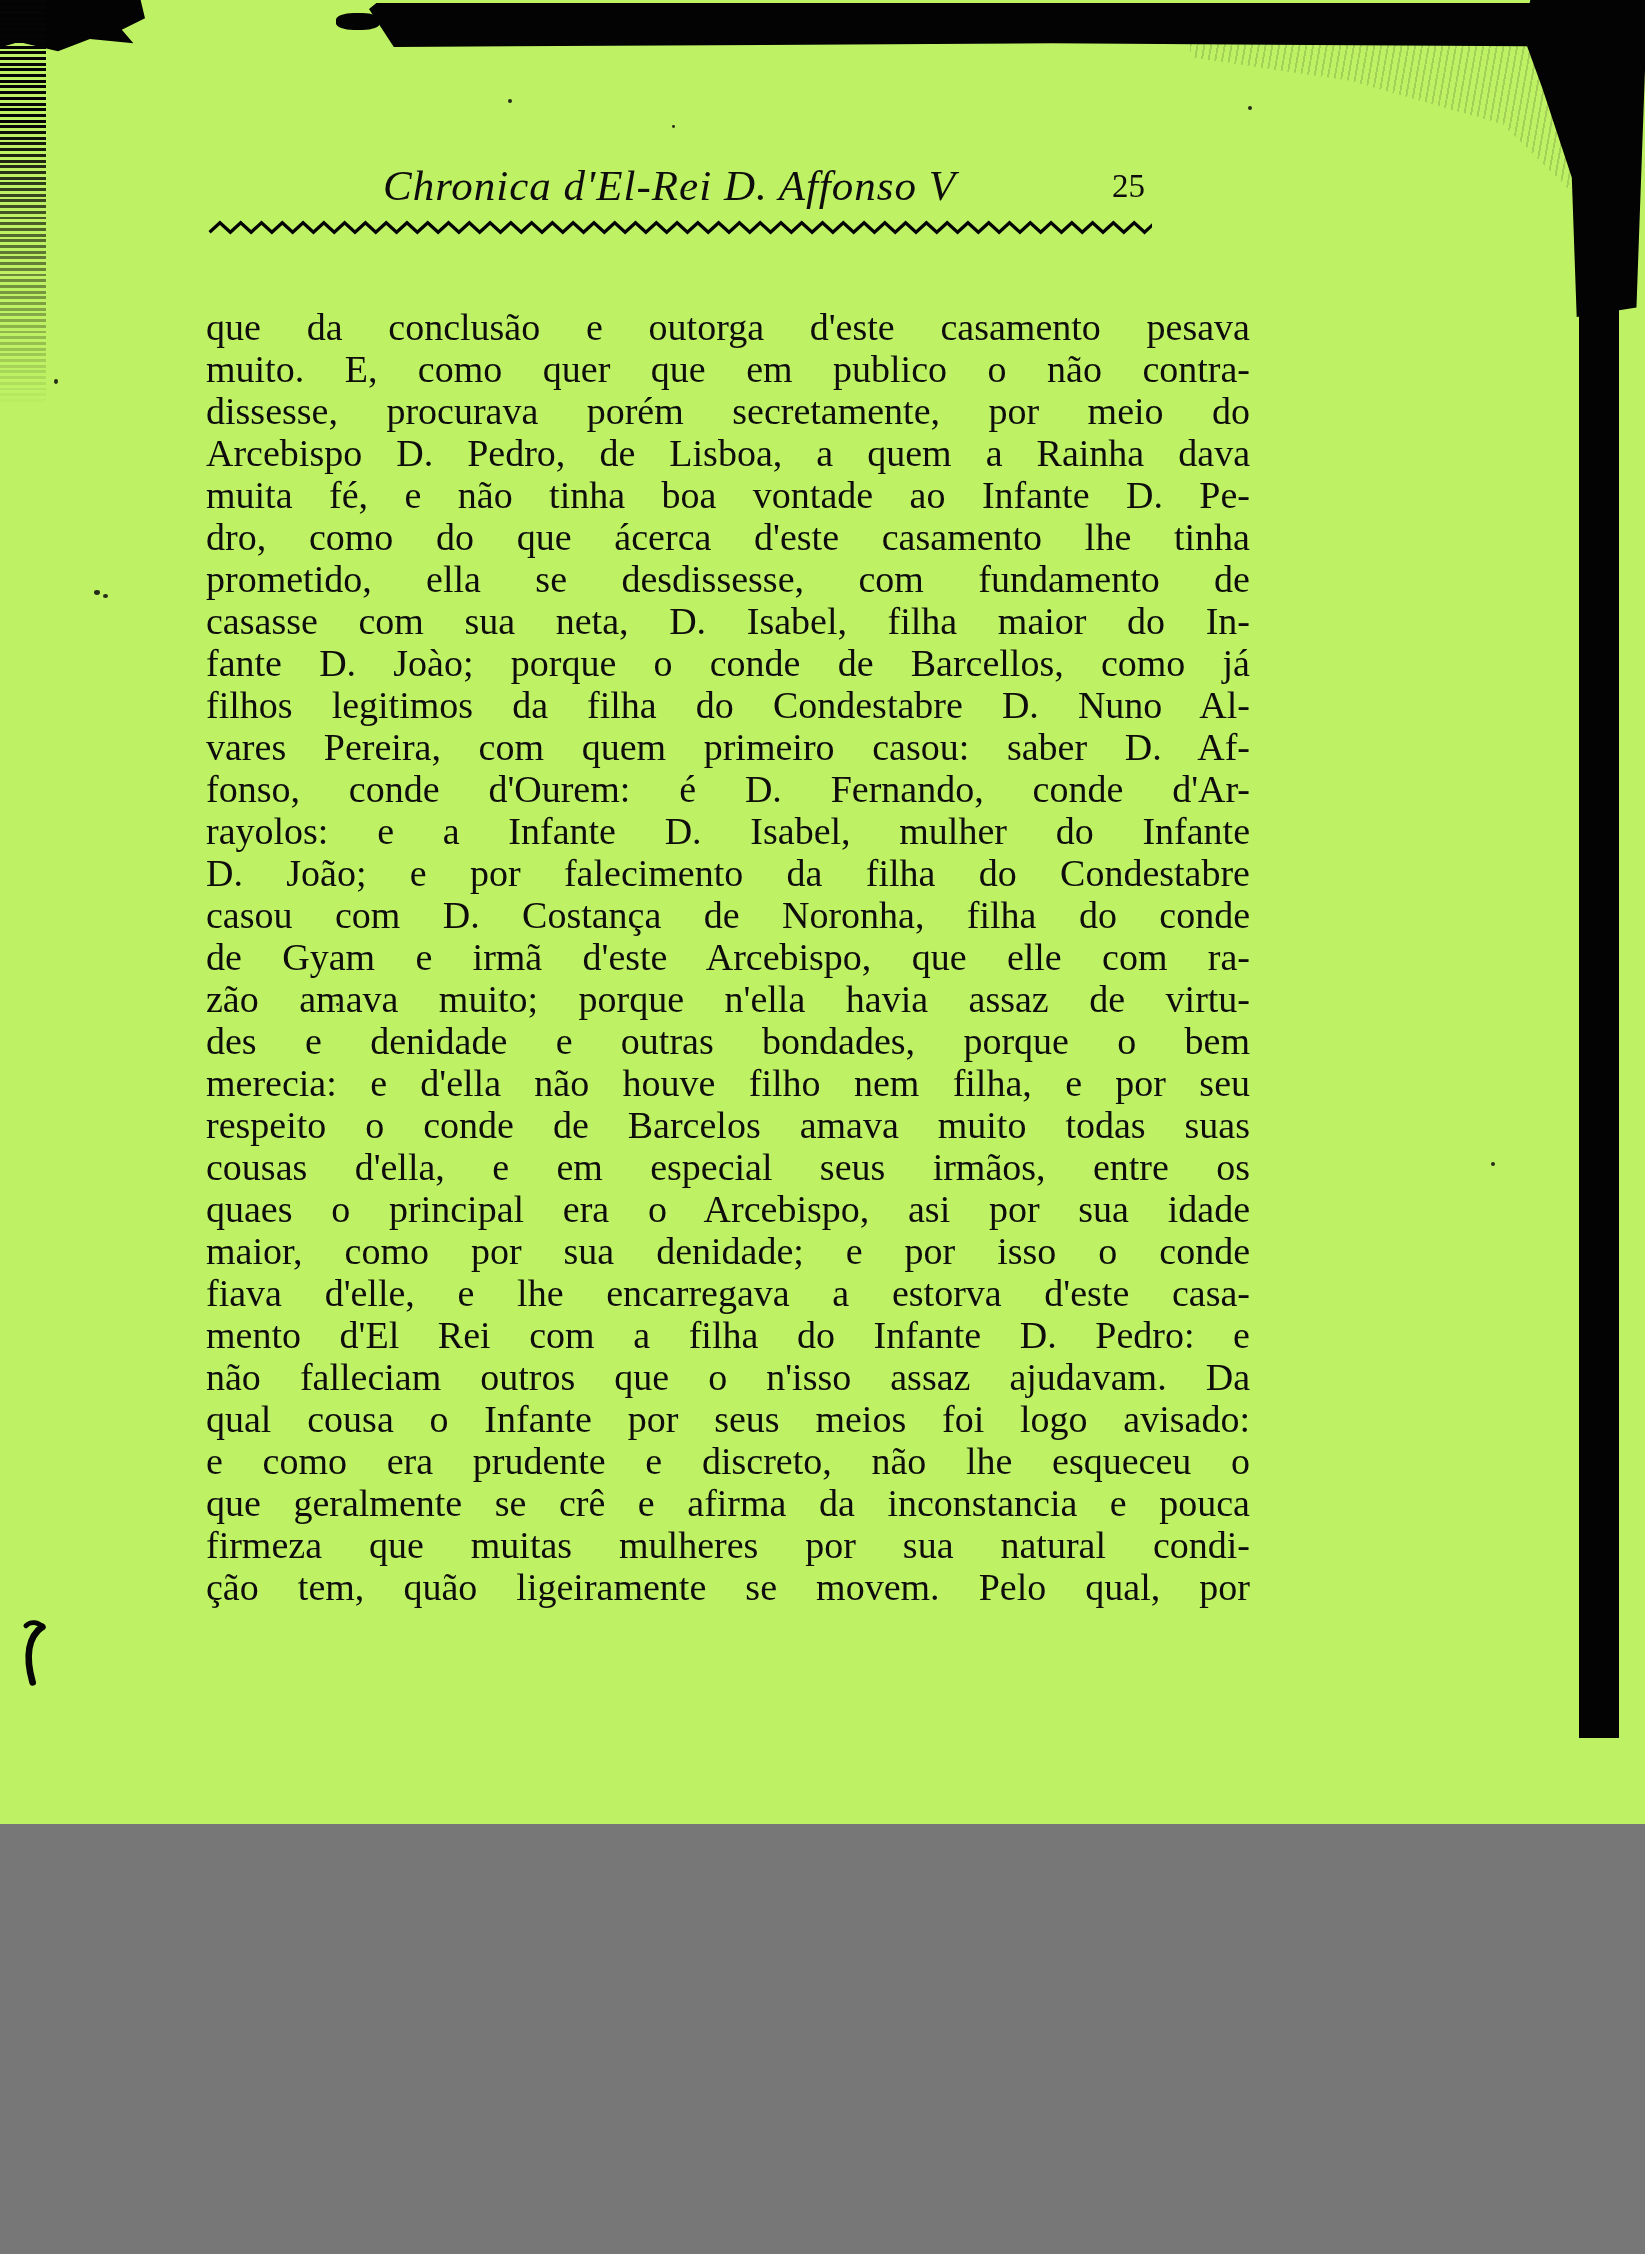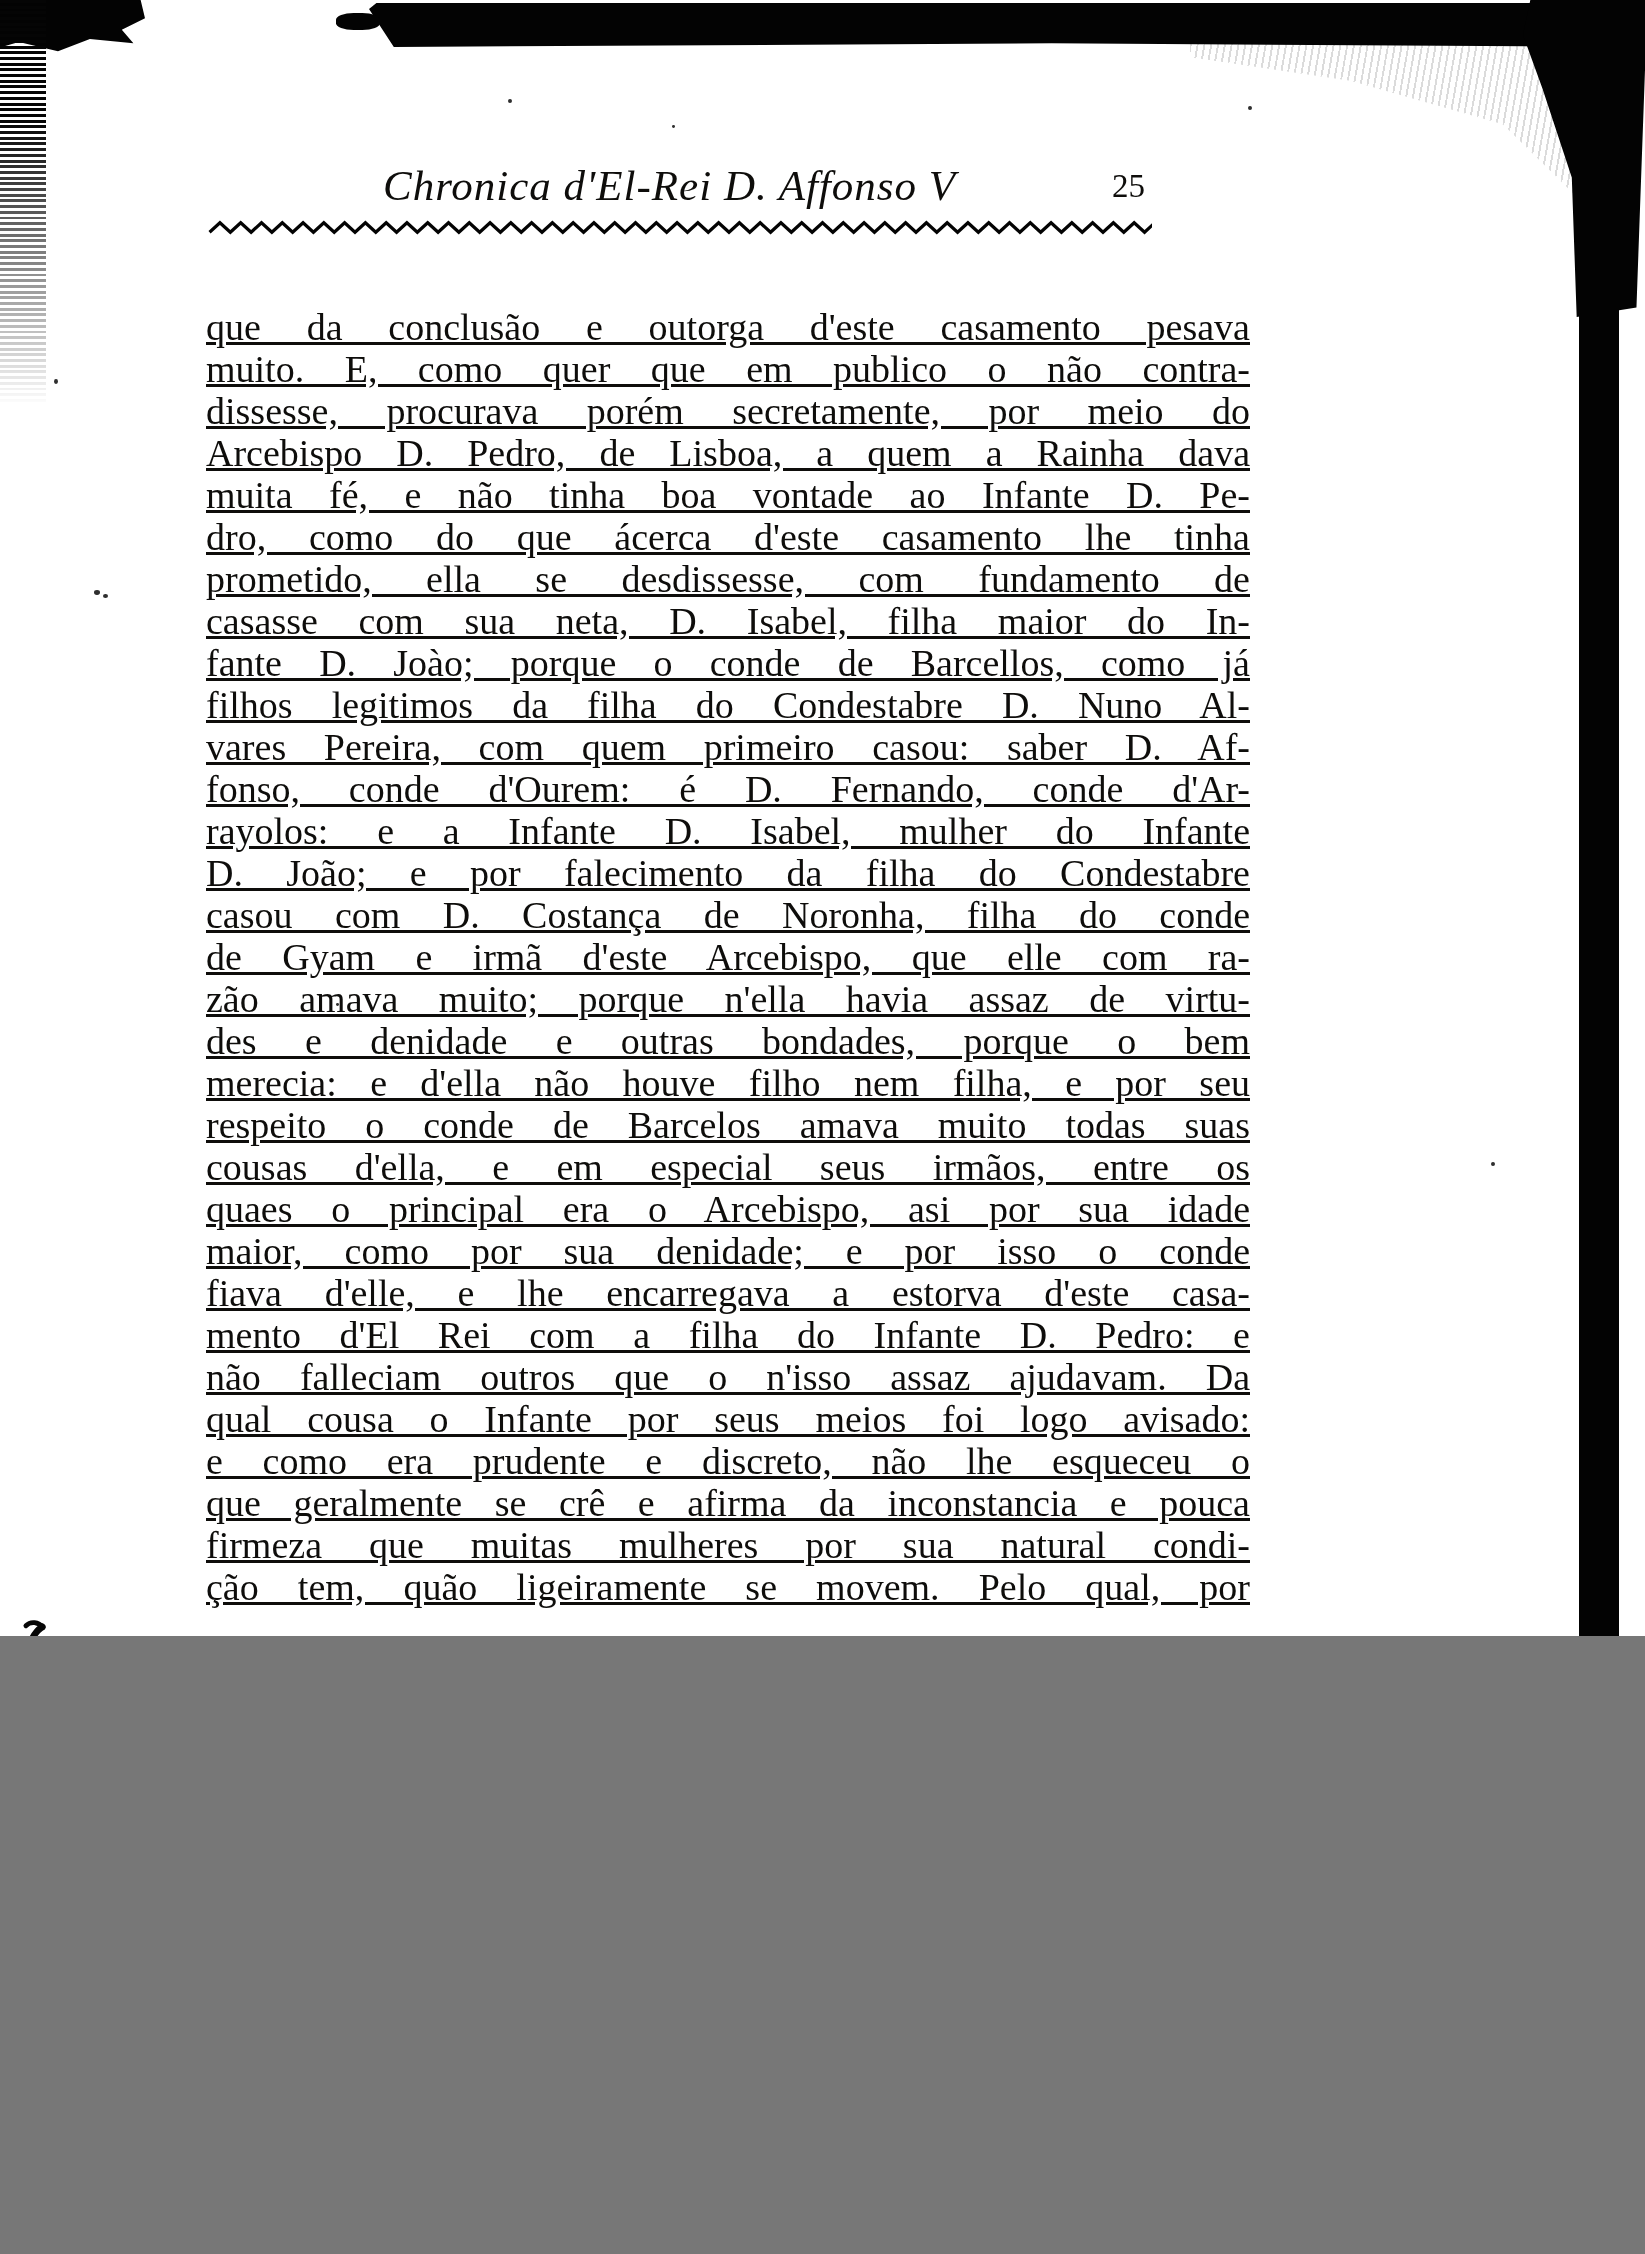--- a/index.html
+++ b/index.html
@@ -1,40 +1,39 @@
 <!DOCTYPE html>
 <html><head>
 <meta charset="utf-8">
 <style>
   html,body{margin:0;padding:0;background:#777;}
   .page{
     position:relative;
-    width:1645px;height:1636px;
-    background:#ffffff;
+    width:1645px;height:1824px;
+    background:#bef264;
     overflow:hidden;
     font-family:"Liberation Serif","DejaVu Serif",serif;
     color:#0e0d0b;
   }
   
   .running-header{position:absolute;top:161px;left:206px;width:1042px;height:55px;}
   .header-title{
     position:absolute;left:177px;top:0;
     font-style:italic;font-size:43px;line-height:50px;
     letter-spacing:1px;white-space:nowrap;
   }
   .page-number{
     position:absolute;right:103px;top:0;
     font-size:33px;line-height:50px;
   }
   .header-rule{position:absolute;top:219px;left:204px;width:948px;height:17px;}
   
   .body-text{
     position:absolute;top:306px;left:206px;width:1044px;
     font-size:38px;
-    text-decoration:underline;
   }
   .line{
     line-height:42px;height:42px;
     text-align:justify;text-align-last:justify;
     white-space:normal;
     text-rendering:optimizeLegibility;
   }
   
   .art{position:absolute;background:#030303;}
   .top-left-blob{

